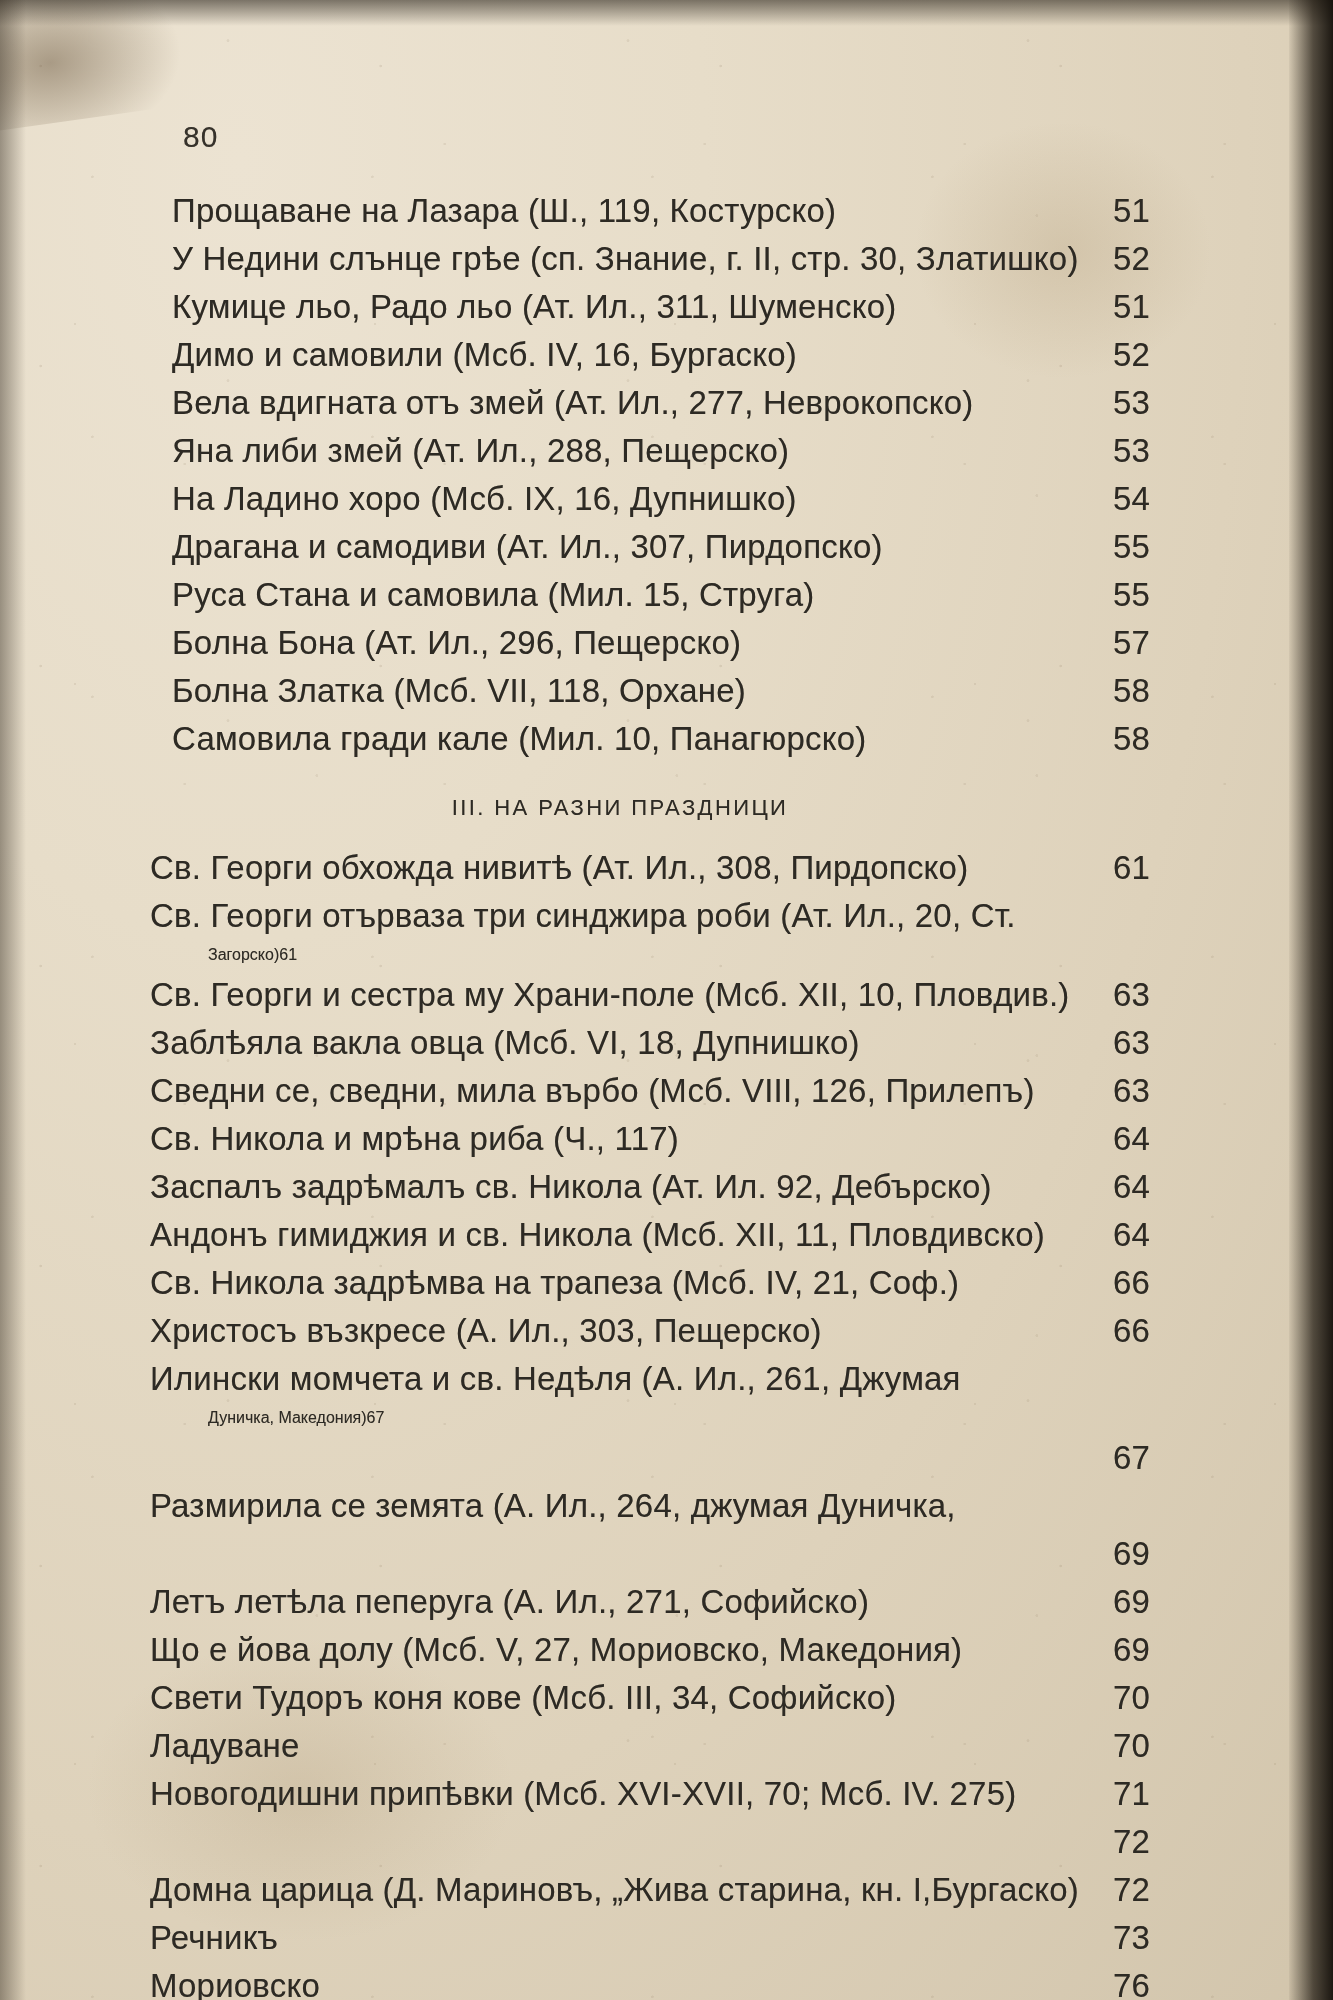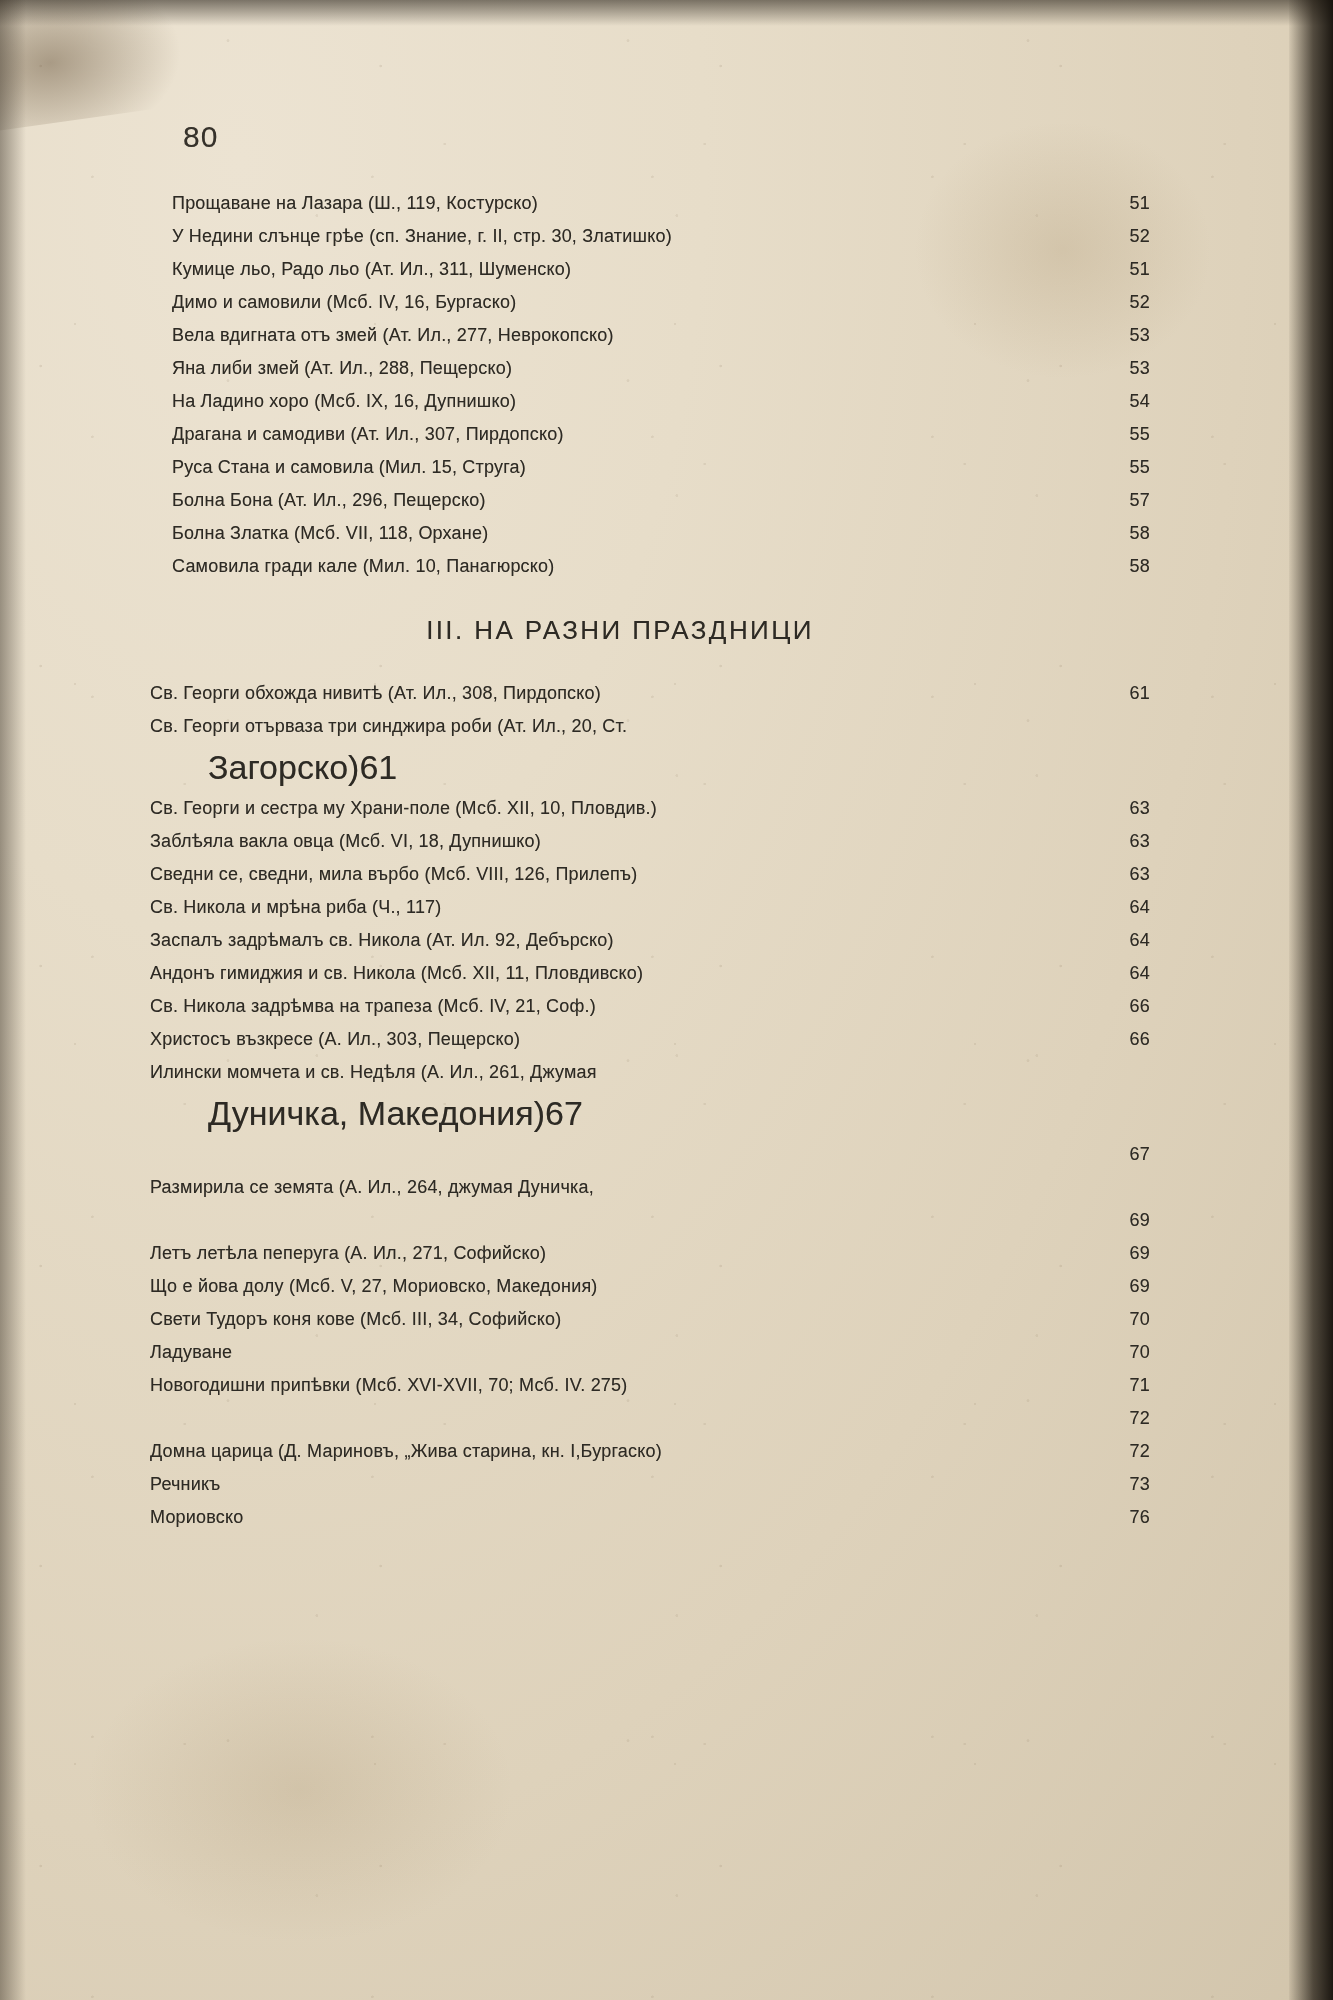--- a/index.html
+++ b/index.html
@@ -87,21 +87,21 @@
     margin-left: 33px;
     margin-bottom: 40px;
   }
 
   .toc {
     font-size: 0;
   }
   .entry {
     display: flex;
     align-items: center;
-    font-size: 18px;
+    font-size: 33px;
     line-height: 1.0;
     margin-bottom: 15px;
     color: #2d2a24;
     letter-spacing: 0.2px;
     margin-top: 12px;
   }
   .entry .title {
     white-space: nowrap;
   }
   .entry .leader {
@@ -126,32 +126,32 @@
     text-align: right;
     flex: 0 0 auto;
     color: #2d2a24;
   }
   .entry.no-leader .leader::after { content: ""; }
 
   
   .cont {
     display: flex;
     align-items: flex-end;
-    font-size: 34px;
+    font-size: 16px;
     line-height: 1.0;
     margin-bottom: 15px;
     color: #2d2a24;
     padding-left: 58px;
   }
 
   .section-head {
     text-align: center;
-    font-size: 26px;
+    font-size: 22px;
     letter-spacing: 2.4px;
-    margin: 40px 0 38px 0;
+    margin: 40px 0 30px 0;
     color: #2d2a24;
     padding-right: 60px;
   }
 
   .indent-1 { padding-left: 22px; }
   .indent-0 { padding-left: 0px; }
 
   
   .content { text-shadow: 0 0 0.6px rgba(40,34,26,0.35); }
 </style>

